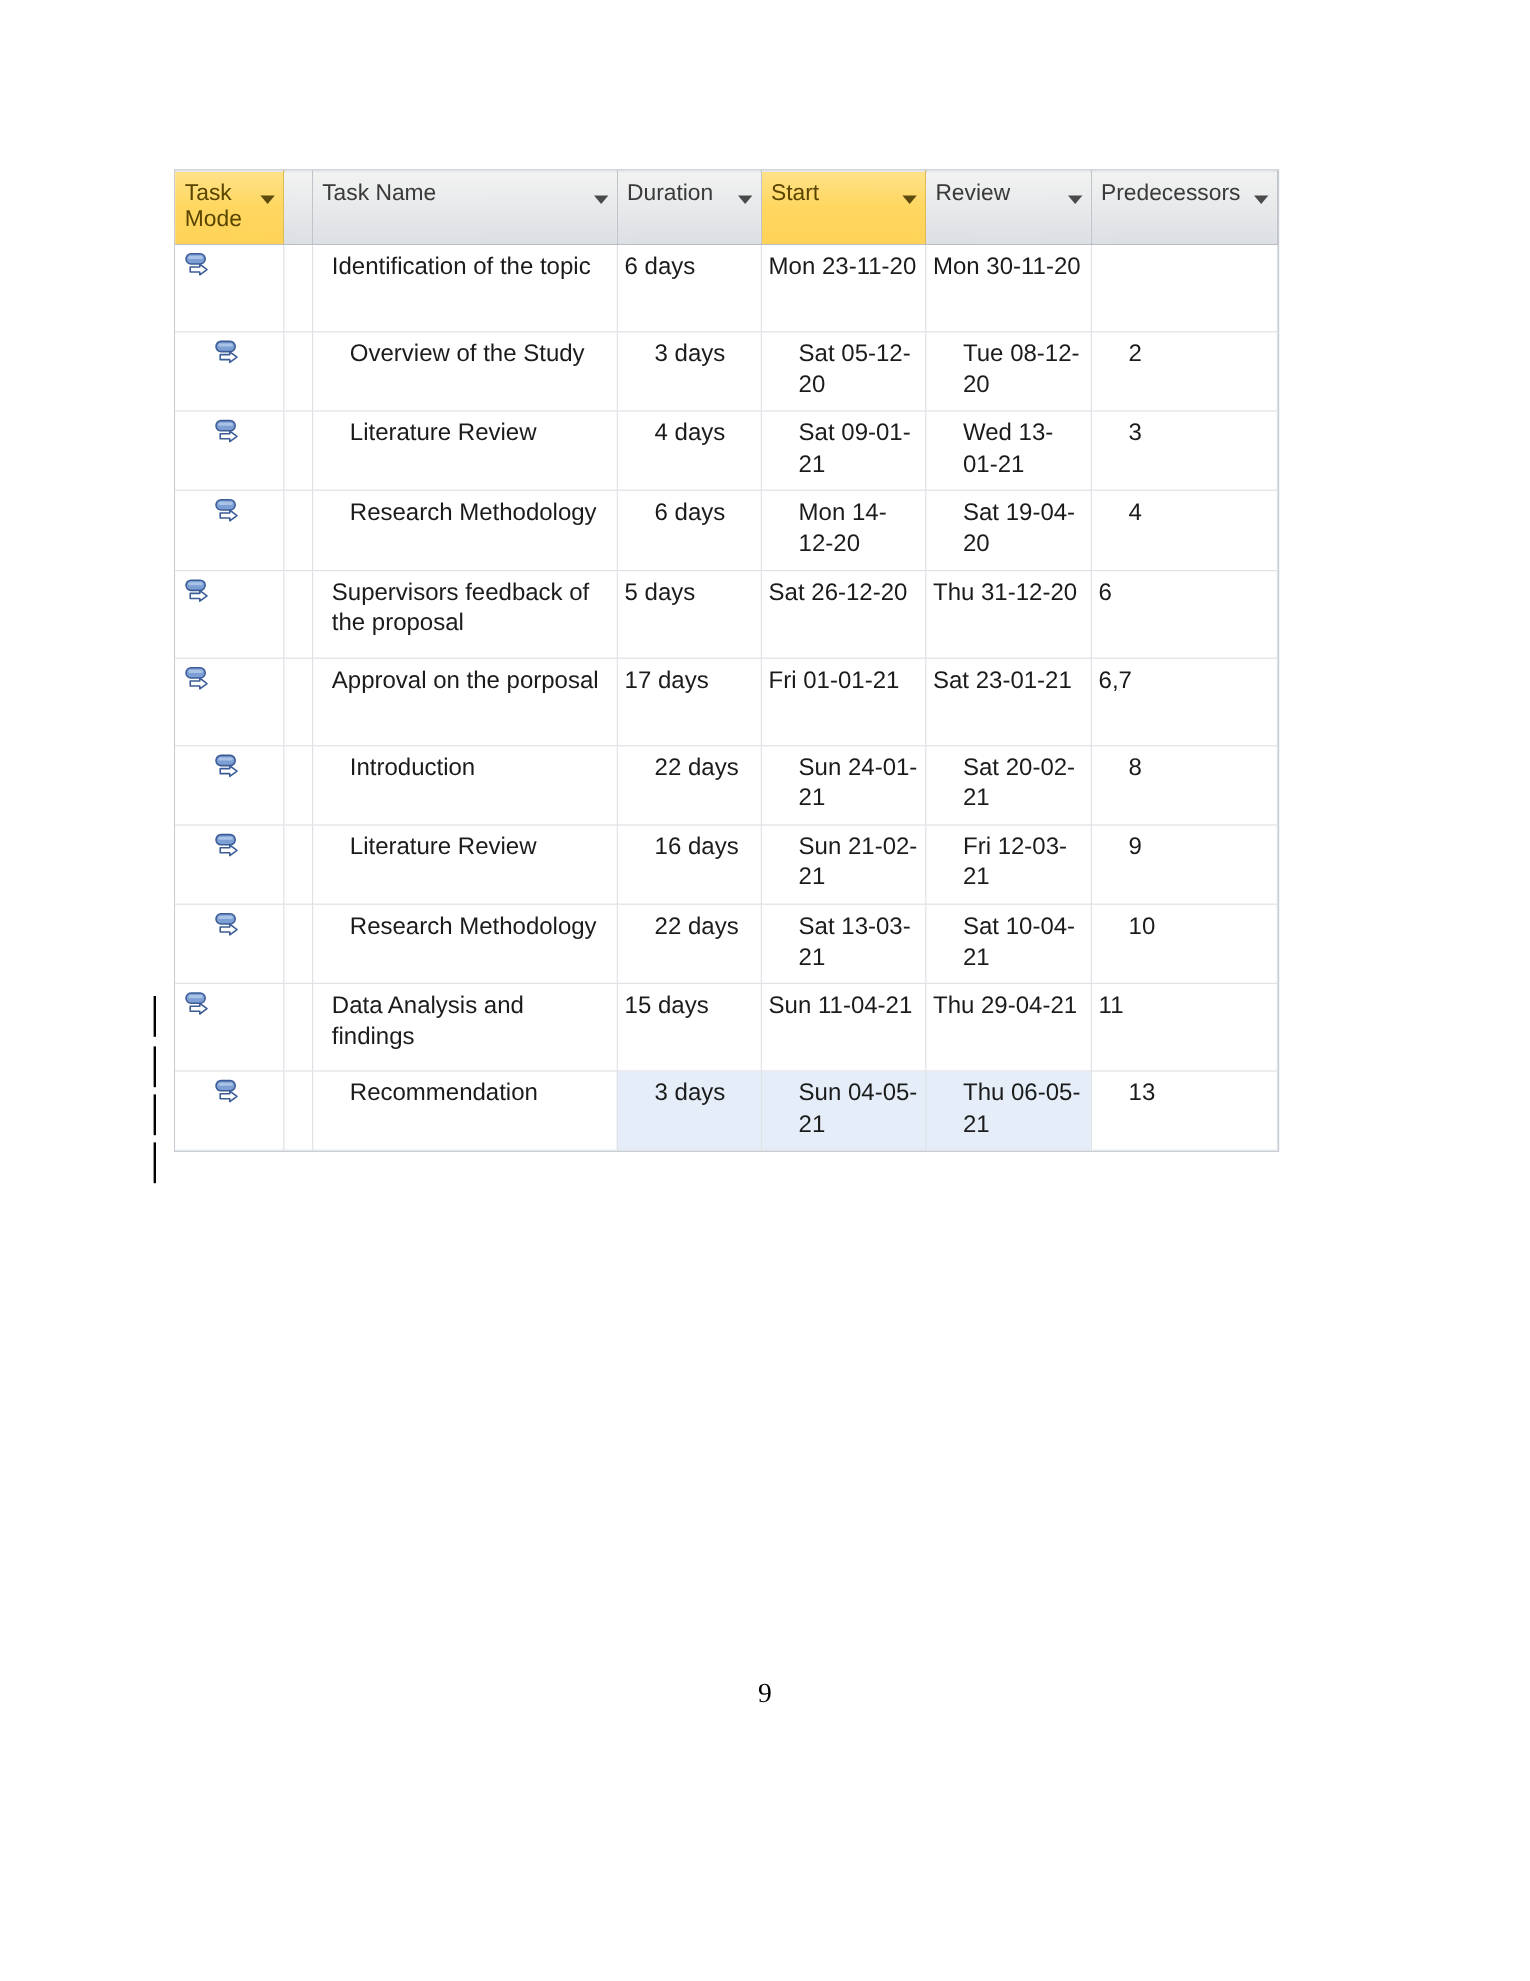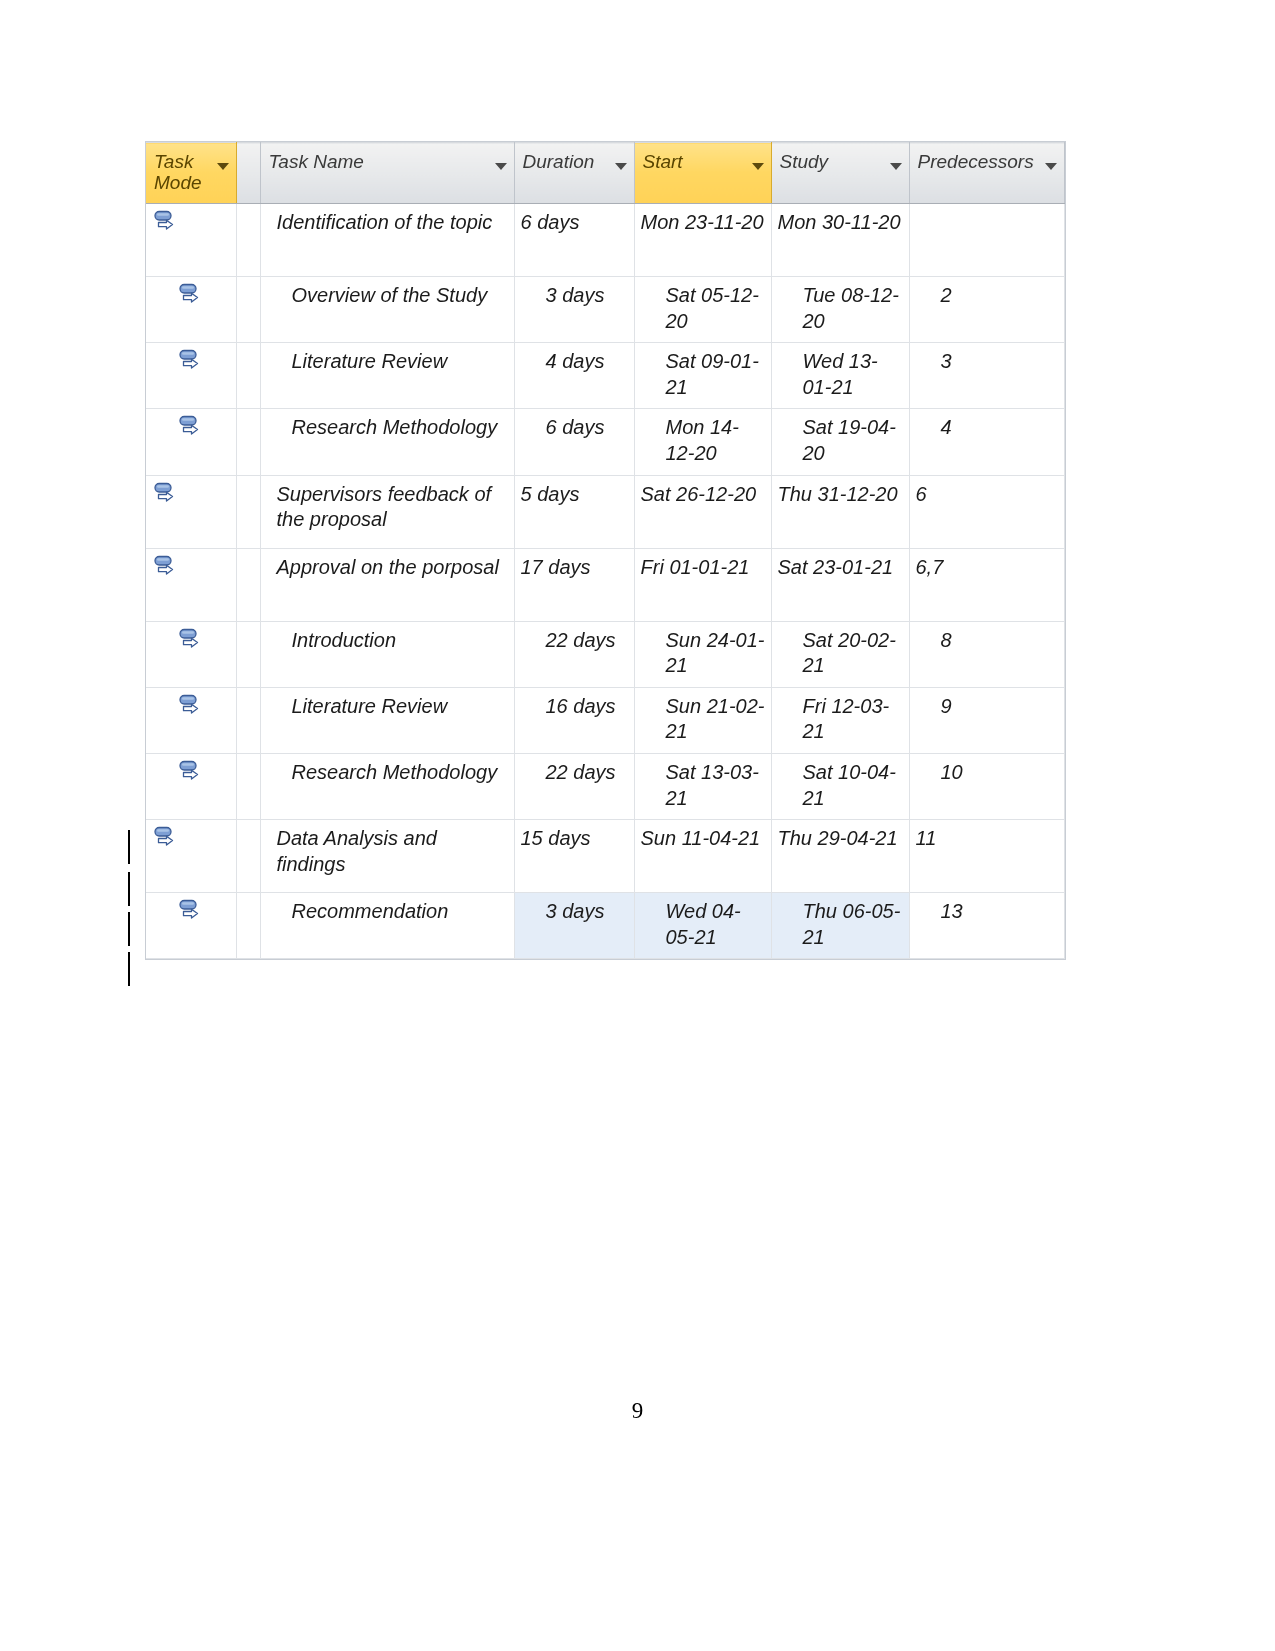--- a/index.html
+++ b/index.html
@@ -28,21 +28,20 @@
     left: 146px;
     top: 142px;
     width: 894px;
   }
   table.project-table {
     border-collapse: collapse;
     table-layout: fixed;
     width: 894px;
     background: #ffffff;
     box-shadow: 0 0 0 1px #c8cdd4;
-    font-style: italic;
   }
   table.project-table col.c-mode    { width: 90px; }
   table.project-table col.c-ind     { width: 24px; }
   table.project-table col.c-name    { width: 254px; }
   table.project-table col.c-dur     { width: 120px; }
   table.project-table col.c-start   { width: 137px; }
   table.project-table col.c-finish  { width: 138px; }
   table.project-table col.c-pred    { width: 155px; }
 
   
@@ -153,21 +152,21 @@
           <col class="c-finish">
           <col class="c-pred">
       </colgroup>
       <thead>
         <tr id="header-row">
             <th class="hl col-mode"><span>Task Mode</span><span class="hdr-arrow"></span></th>
             <th class="col-ind"></th>
             <th><span>Task Name</span><span class="hdr-arrow"></span></th>
             <th><span>Duration</span><span class="hdr-arrow"></span></th>
             <th class="hl"><span>Start</span><span class="hdr-arrow"></span></th>
-            <th><span>Study</span><span class="hdr-arrow"></span></th>
+            <th><span>Review</span><span class="hdr-arrow"></span></th>
             <th><span>Predecessors</span><span class="hdr-arrow"></span></th>
           </tr>
       </thead>
       <tbody id="table-body">
           <tr class="r-tall">
             <td class="cell-mode">
               <span class="mode-icon"><svg width="28" height="28" viewBox="0 0 28 28" xmlns="http://www.w3.org/2000/svg">
                   <rect x="3" y="2.5" width="16" height="8.5" rx="4.2" ry="4.2" fill="#7e9fd4" stroke="#3b5c96" stroke-width="1.3"></rect>
                   <rect x="5" y="4.2" width="12" height="2.6" rx="1.3" ry="1.3" fill="#a9c3e6"></rect>
                   <path d="M6.5 13.5 H14.5 V11.2 L20.5 15.6 L14.5 20 V17.7 H6.5 Z" fill="#ffffff" stroke="#3b5c96" stroke-width="1.3" stroke-linejoin="round"></path>
@@ -319,21 +318,21 @@
             <td class="cell-mode">
               <span class="mode-icon"><svg width="28" height="28" viewBox="0 0 28 28" xmlns="http://www.w3.org/2000/svg">
                   <rect x="3" y="2.5" width="16" height="8.5" rx="4.2" ry="4.2" fill="#7e9fd4" stroke="#3b5c96" stroke-width="1.3"></rect>
                   <rect x="5" y="4.2" width="12" height="2.6" rx="1.3" ry="1.3" fill="#a9c3e6"></rect>
                   <path d="M6.5 13.5 H14.5 V11.2 L20.5 15.6 L14.5 20 V17.7 H6.5 Z" fill="#ffffff" stroke="#3b5c96" stroke-width="1.3" stroke-linejoin="round"></path>
                 </svg></span>
             </td>
             <td class="cell-ind"></td>
             <td class="cell-name">Recommendation</td>
             <td class="cell-sel">3 days</td>
-            <td class="cell-sel">Wed 04-05-21</td>
+            <td class="cell-sel">Sun 04-05-21</td>
             <td class="cell-sel">Thu 06-05-21</td>
             <td>13</td>
           </tr>
         </tbody>
     </table>
   </div>
 
   <div id="change-bars">
       <div class="change-bar" style="top: 830px; height: 34px;"></div>
       <div class="change-bar" style="top: 872px; height: 34px;"></div>

